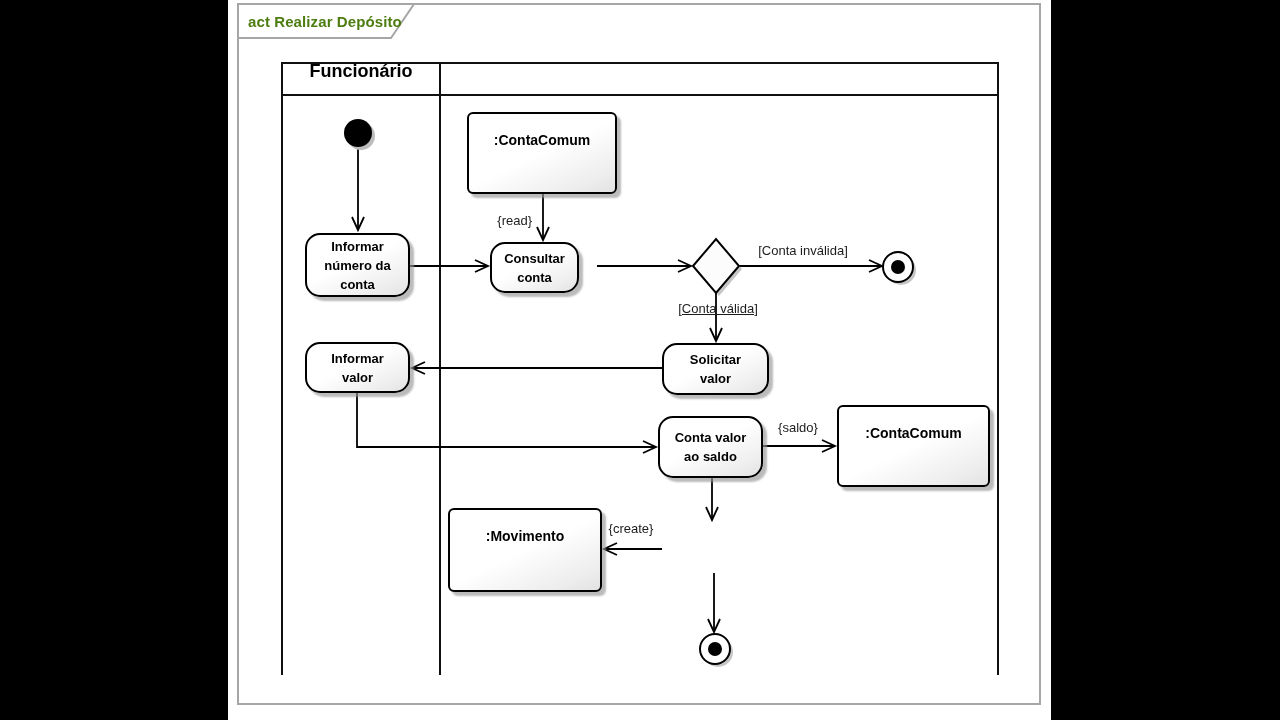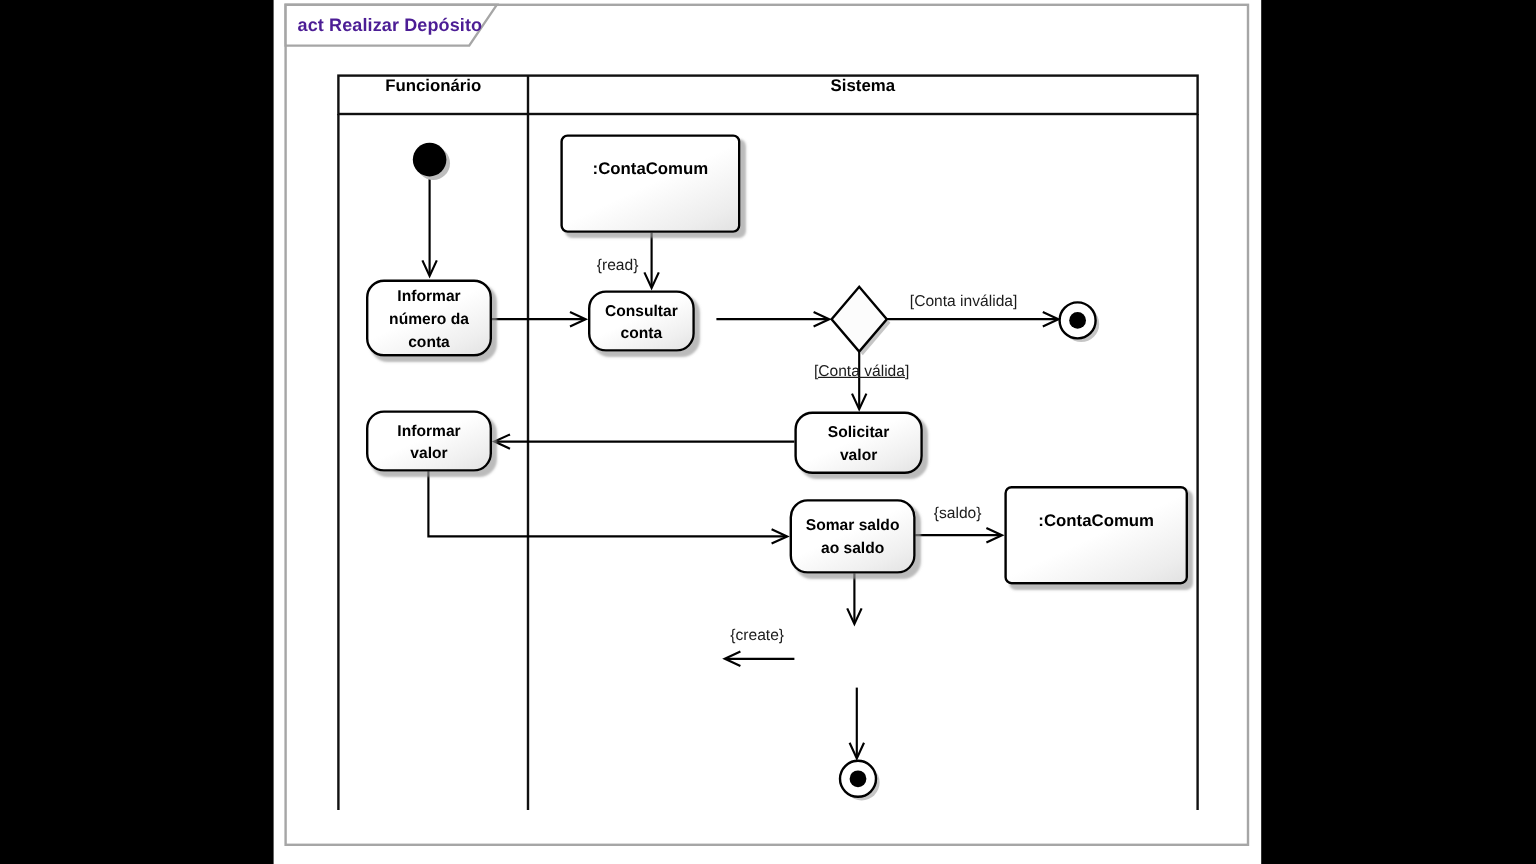--- a/index.html
+++ b/index.html
@@ -17,29 +17,29 @@
   }
   .layer { position: absolute; left: 0; top: 0; }
 
   .frame-title {
     position: absolute;
     left: 20px; top: 9px;
     width: 170px; height: 26px;
     line-height: 26px;
     font-size: 15px;
     font-weight: bold;
-    color: #4c1d95;
+    color: #4d7c0f;
     letter-spacing: 0.1px;
     white-space: nowrap;
   }
   .lane-label {
     position: absolute;
     height: 16px; top: 63px;
     display: flex; align-items: center; justify-content: center;
-    font-size: 14px; font-weight: bold; color: #000;
+    font-size: 18px; font-weight: bold; color: #000;
   }
   .lane-label.funcionario { left: 54px;  width: 158px; }
   .lane-label.sistema     { left: 212px; width: 558px; }
 
   .activity {
     position: absolute;
     border: 2px solid #000;
     border-radius: 15px;
     background: linear-gradient(155deg, #ffffff 45%, #efefef 80%, #e3e3e3 100%);
     box-shadow: 4px 4px 2px rgba(150,150,150,0.65);
@@ -174,21 +174,20 @@
     <g>
       <circle cx="490" cy="652" r="15" fill="#c6c6c6"></circle>
       <circle cx="487" cy="649" r="15" fill="#fff" stroke="#000" stroke-width="2"></circle>
       <circle cx="487" cy="649" r="7" fill="#000"></circle>
     </g>
   </svg>
 
   <div class="frame-title">act Realizar Depósito</div>
 
   <div class="lane-label funcionario">Funcionário</div>
-  <div class="lane-label sistema">Sistema</div>
 
   <div class="activity" style="left:77px; top:233px; width:105px; height:64px;">
     <span>Informar
 número da
 conta</span>
   </div>
 
   <div class="activity" style="left:262px; top:242px; width:89px; height:51px;">
     <span>Consultar
 conta</span>
@@ -198,33 +197,36 @@
     <span>Solicitar
 valor</span>
   </div>
 
   <div class="activity" style="left:77px; top:342px; width:105px; height:51px;">
     <span>Informar
 valor</span>
   </div>
 
   <div class="activity" style="left:430px; top:416px; width:105px; height:62px;">
-    <span>Somar saldo
+    <span>Conta valor
 ao saldo</span>
   </div>
 
 
   <div class="object-box" style="left:239px; top:112px; width:150px; height:82px;">
     <span>:ContaComum</span>
   </div>
 
   <div class="object-box" style="left:609px; top:405px; width:153px; height:82px;">
     <span>:ContaComum</span>
   </div>
 
+  <div class="object-box" style="left:220px; top:508px; width:154px; height:84px;">
+    <span>:Movimento</span>
+  </div>
 
   <div class="edge-label right" style="left:254px; top:212px; width:50px;">{read}</div>
 
   <div class="edge-label center" style="left:520px; top:242px; width:110px;">[Conta inválida]</div>
 
   <div class="edge-label center" style="left:442px; top:300px; width:96px;text-decoration:underline;">[Conta válida]</div>
 
   <div class="edge-label center" style="left:534px; top:419px; width:72px;">{saldo}</div>
 
   <div class="edge-label center" style="left:367px; top:520px; width:72px;">{create}</div>

